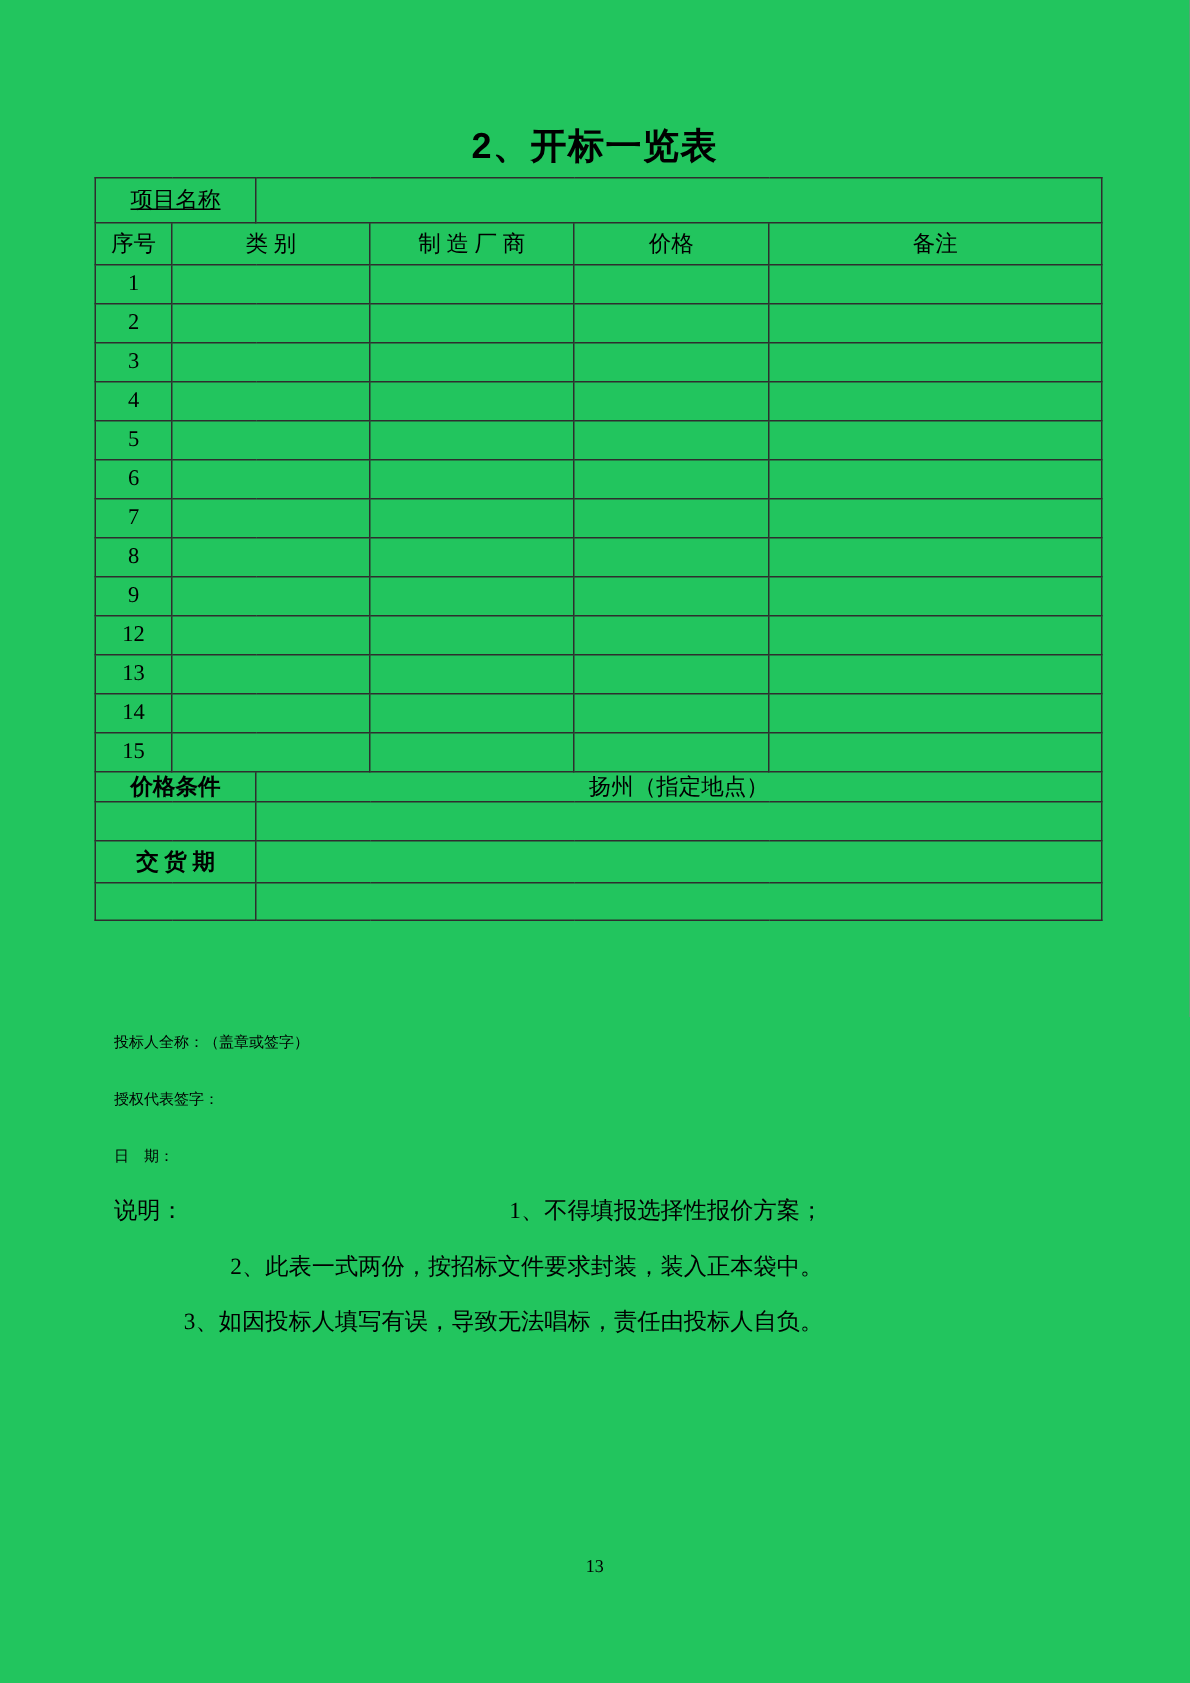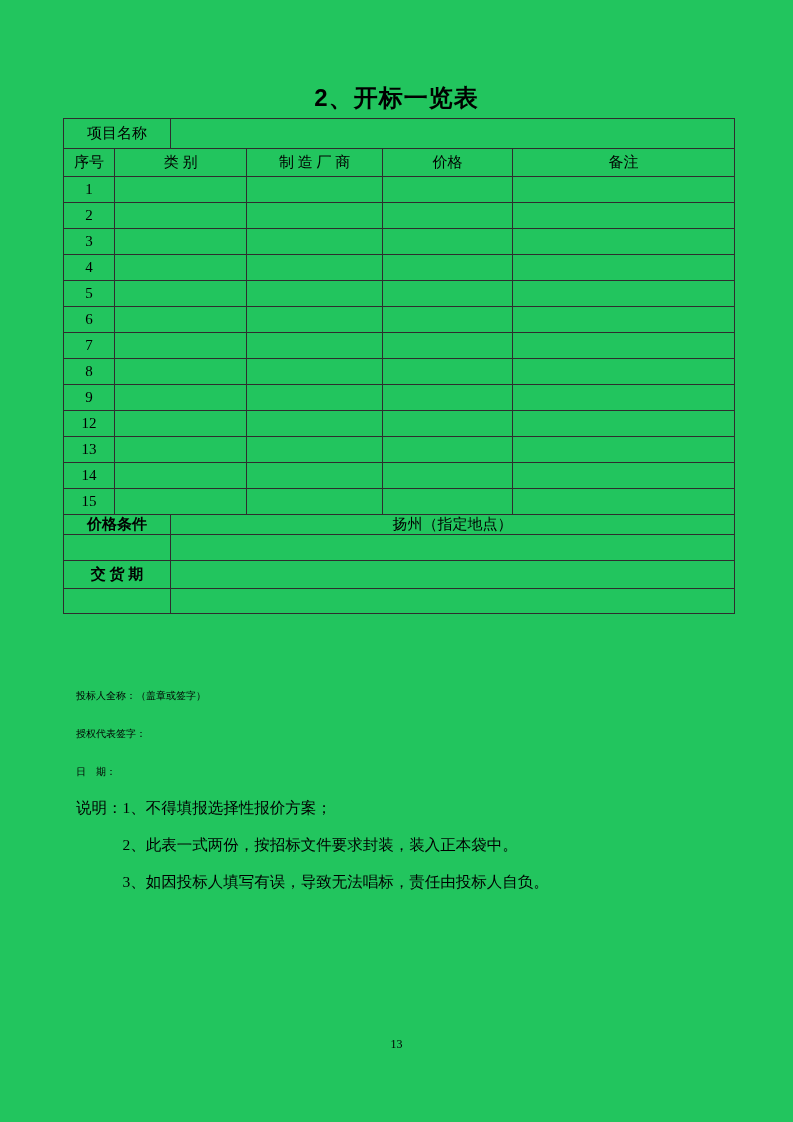--- a/index.html
+++ b/index.html
@@ -36,21 +36,21 @@
   }
   table.bid-table td {
     border: 1px solid #2e2e2e;
     font-size: 15px;
     text-align: center;
     vertical-align: middle;
     padding: 0;
     overflow: hidden;
     white-space: nowrap;
   }
-  tr.r-project   { height: 30px; }
+  tr.r-project   { height: 30px; text-decoration: underline; }
   tr.r-head      { height: 28px; }
   tr.r-data      { height: 26px; }
   tr.r-price     { height: 19px; }
   tr.r-empty1    { height: 26px; }
   tr.r-delivery  { height: 28px; }
   tr.r-empty2    { height: 25px; }
   td.cell-label-sm { font-size: 14.5px; }
   td.cell-bold   { font-weight: bold; }
   td.cell-left   { text-align: left; padding-left: 11px; }
   td.cell-small  { font-size: 13.5px; }
@@ -63,20 +63,21 @@
   }
   .sign-block p { margin: 0 0 18px 0; }
   .notes-block {
     position: absolute;
     left: 76px;
     top: 798px;
     display: flex;
     align-items: flex-start;
     font-size: 15.5px;
     line-height: 20px;
+    text-align: right;
   }
   .notes-label { flex: 0 0 auto; }
   .notes-list p { margin: 0 0 17px 0; }
   .page-number {
     position: absolute;
     top: 1037px;
     left: 0;
     width: 100%;
     text-align: center;
     font-size: 12px;

